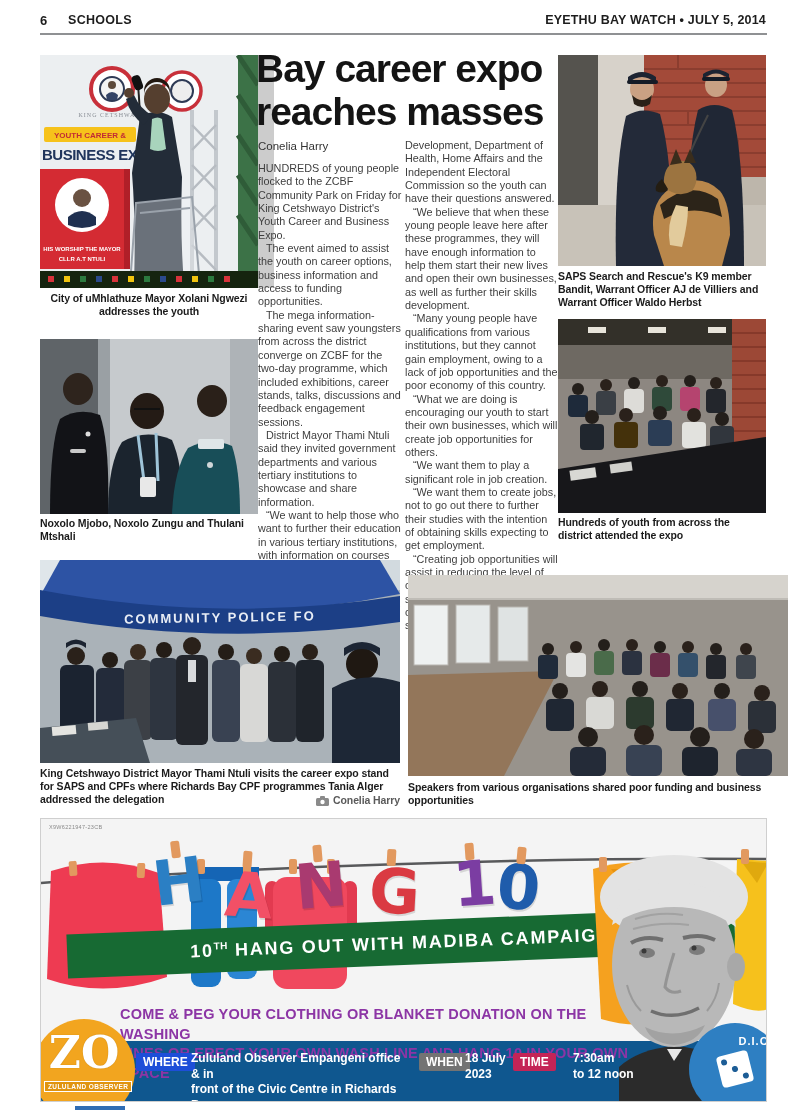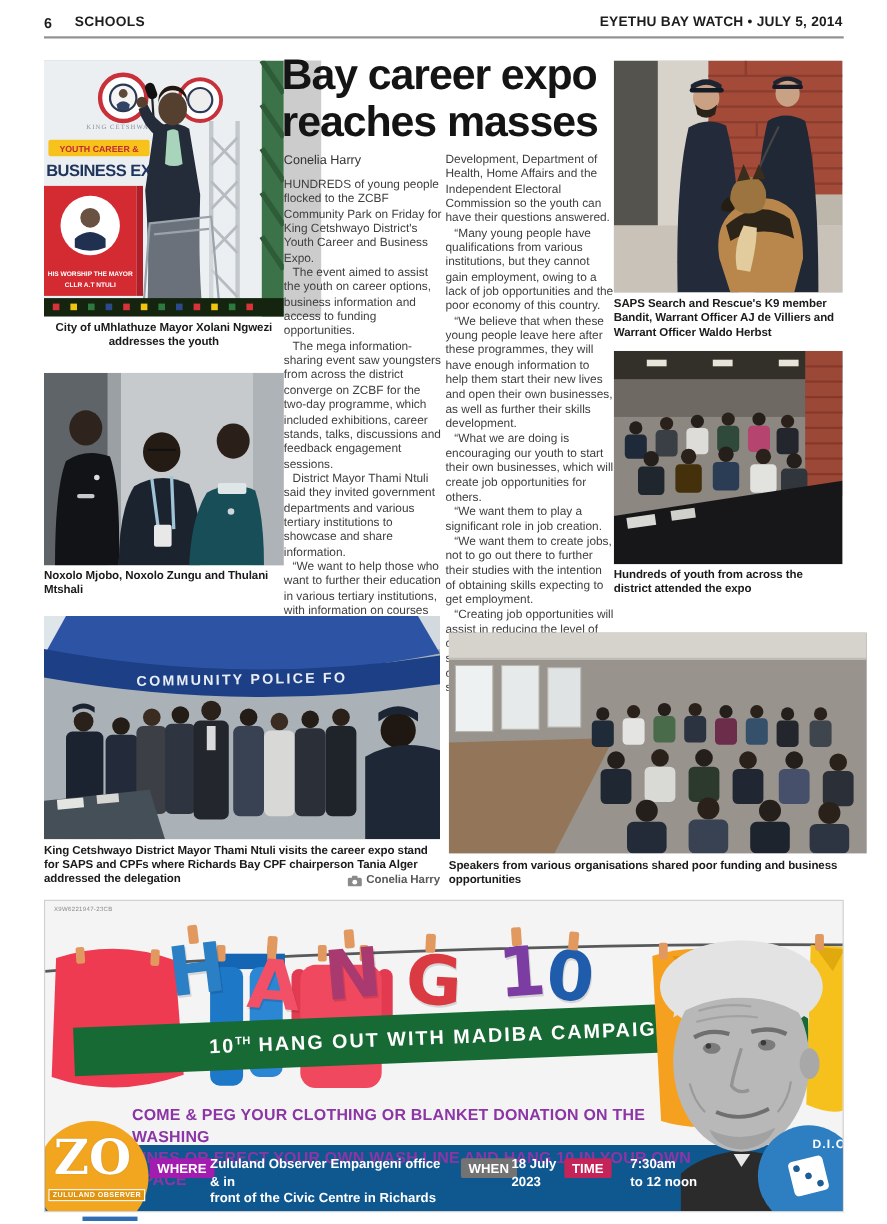--- a/index.html
+++ b/index.html
@@ -19,21 +19,21 @@
   .byline{left:258px;top:140px;font-size:11.5px;color:#333;}
   .bodycol{font-size:10.8px;line-height:13.35px;color:#3e3e3e;}
   .bodycol p{margin:0;}
   .bodycol p + p{text-indent:8px;}
   .col1{left:258px;top:162px;width:144px;}
   .col2{left:405px;top:139px;width:153px;}
 
   
   .photo{overflow:hidden;background:#ccc;}
   .photo svg{display:block;}
-  .ph1{left:40px;top:55px;width:252px;height:233px;}
+  .ph1{left:40px;top:55px;width:234px;height:233px;}
   .ph2{left:40px;top:339px;width:218px;height:175px;}
   .ph3{left:558px;top:55px;width:208px;height:211px;}
   .ph4{left:558px;top:319px;width:208px;height:194px;}
   .ph5{left:40px;top:560px;width:360px;height:203px;}
   .ph6{left:408px;top:575px;width:380px;height:201px;}
   .caption{font-weight:bold;font-size:10.5px;line-height:13px;color:#1b1b1b;letter-spacing:-.1px;}
   .cap1{left:40px;top:292px;width:218px;text-align:center;}
   .cap2{left:40px;top:517px;width:218px;}
   .cap3{left:558px;top:270px;width:208px;}
   .cap4{left:558px;top:516px;width:208px;}
@@ -67,21 +67,21 @@
   .P3{left:346px;top:30px;transform:rotate(3deg);}
   .P4{left:424px;top:24px;transform:rotate(-4deg);}
   .P5{left:476px;top:28px;transform:rotate(5deg);}
   .ad-intro{position:absolute;left:78px;top:152px;width:470px;font-size:13px;line-height:17px;
             font-weight:bold;color:#4a4a4a;z-index:4;}
   .ad-cta{position:absolute;left:79px;top:186px;width:540px;font-size:14.5px;line-height:19.5px;
           font-weight:bold;color:#8c35a5;z-index:4;letter-spacing:.2px;}
   .ad-bar{position:absolute;left:0;top:222px;width:727px;height:62px;background:#0f578f;
           border-radius:4px;z-index:3;}
   .badge{position:absolute;color:#fff;font-weight:bold;font-size:12px;padding:2px 7px;border-radius:2px;z-index:6;}
-  .bdg-where{left:95px;top:234px;background:#a21caf;}
+  .bdg-where{left:95px;top:234px;background:#1d4ed8;}
   .bdg-when{left:378px;top:234px;background:#737373;}
   .bdg-time{left:472px;top:234px;background:#c42457;}
   .bartext{position:absolute;color:#fff;font-weight:bold;font-size:12px;line-height:15.5px;z-index:6;}
   .txt-where{left:150px;top:232px;width:215px;}
   .txt-when{left:424px;top:232px;width:50px;}
   .txt-time{left:512px;top:232px;width:70px;margin-left:20px;}
   .zo{position:absolute;left:-8px;top:200px;width:102px;height:102px;border-radius:50%;
       background:#f2a51f;z-index:7;}
   .zo-letters{position:absolute;left:0;top:8px;width:102px;text-align:center;
       font-family:"DejaVu Serif",serif;font-weight:bold;font-size:44px;color:#fff;
@@ -196,22 +196,22 @@
   <div class="abs bodycol col1">
     <p>HUNDREDS of young people flocked to the ZCBF Community Park on Friday for King Cetshwayo District's Youth Career and Business Expo.</p>
     <p>The event aimed to assist the youth on career options, business information and access to funding opportunities.</p>
     <p>The mega information-sharing event saw youngsters from across the district converge on ZCBF for the two-day programme, which included exhibitions, career stands, talks, discussions and feedback engagement sessions.</p>
     <p>District Mayor Thami Ntuli said they invited government departments and various tertiary institutions to showcase and share information.</p>
     <p>“We want to help those who want to further their education in various tertiary institutions, with information on courses they have to focus on so when they return with their skills, they can assist in growing the local economy by opening businesses,” said Ntuli.</p>
     <p>“We saw it befitting to bring SAPS, Department of Social</p>
   </div>
   <div class="abs bodycol col2">
     <p>Development, Department of Health, Home Affairs and the Independent Electoral Commission so the youth can have their questions answered.</p>
+    <p>“We believe that when these young people leave here after these programmes, they will have enough information to help them start their new lives and open their own businesses, as well as further their skills development.</p>
     <p>“Many young people have qualifications from various institutions, but they cannot gain employment, owing to a lack of job opportunities and the poor economy of this country.</p>
-    <p>“We believe that when these young people leave here after these programmes, they will have enough information to help them start their new lives and open their own businesses, as well as further their skills development.</p>
     <p>“What we are doing is encouraging our youth to start their own businesses, which will create job opportunities for others.</p>
     <p>“We want them to play a significant role in job creation.</p>
     <p>“We want them to create jobs, not to go out there to further their studies with the intention of obtaining skills expecting to get employment.</p>
     <p>“Creating job opportunities will assist in reducing the level of criminal activities in our area such as drug abuse, thereby creating law-abiding citizens,” said Ntuli.</p>
   </div>
 
   <div class="abs photo ph3">
     <svg viewBox="0 0 208 211" width="208" height="211">
       <rect width="208" height="211" fill="#d7d2ca"></rect>
       <rect width="40" height="150" fill="#55534e"></rect>
@@ -335,21 +335,21 @@
       </g>
       <circle cx="322" cy="104" r="16" fill="#1f1812"></circle>
       <path d="M304,96 q18,-14 36,0 v-8 q-18,-12 -36,0 z" fill="#1c2534"></path>
       <path d="M292,128 q30,-18 68,-6 v81 h-68 z" fill="#1d2736"></path>
       <path d="M0,168 L96,158 L110,203 L0,203 Z" fill="#454f58"></path>
       <rect x="12" y="166" width="24" height="9" fill="#e4e4e0" transform="rotate(-5 24 170)"></rect>
       <rect x="48" y="162" width="20" height="8" fill="#d6d6d2" transform="rotate(-5 58 166)"></rect>
     </svg>
   </div>
   <div class="abs caption cap5">
-    <span>King Cetshwayo District Mayor Thami Ntuli visits the career expo stand for SAPS and CPFs where Richards Bay CPF chairperson Tania Alger addressed the delegation</span>
+    <span>King Cetshwayo District Mayor Thami Ntuli visits the career expo stand for SAPS and CPFs where Richards Bay CPF programmes Tania Alger addressed the delegation</span>
     <span class="credit">
       <svg width="13" height="10" viewBox="0 0 13 10">
         <rect x="0" y="2" width="13" height="8" rx="1.5" fill="#8a8a8a"></rect>
         <rect x="4" y="0" width="5" height="3" rx="1" fill="#8a8a8a"></rect>
         <circle cx="6.5" cy="6" r="2.2" fill="#fff"></circle>
       </svg>
       <span>Conelia Harry</span>
     </span>
   </div>
 

